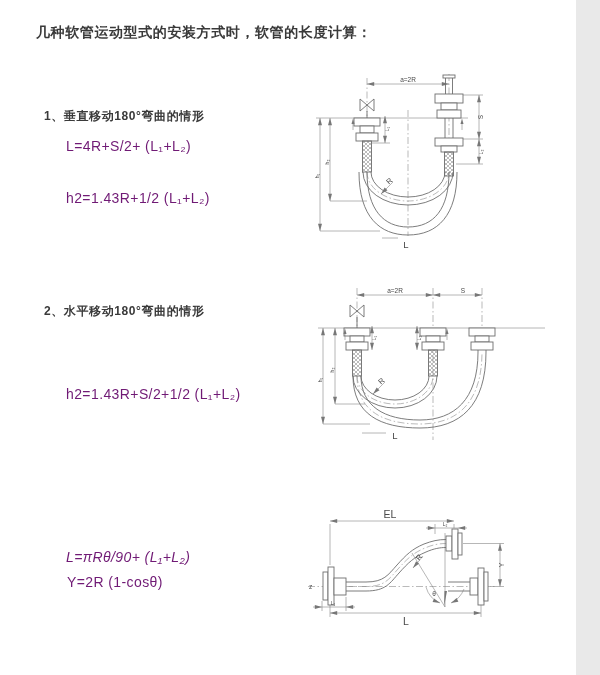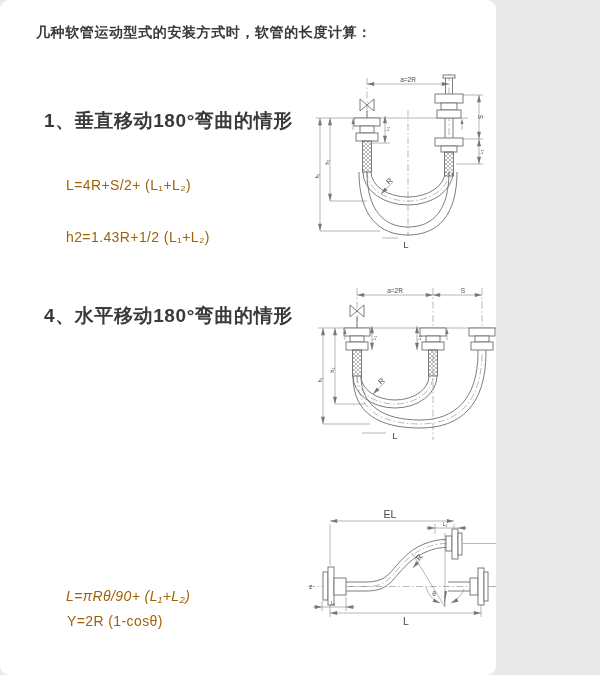--- a/index.html
+++ b/index.html
@@ -1,23 +1,23 @@
 <!DOCTYPE html>
 <html><head>
 <meta charset="utf-8">
 <style>
   html,body{margin:0;padding:0;background:#e9e9e9;}
   .page{
-    position:relative;width:496px;height:675px;background:#ffffff;
+    position:relative;width:576px;height:675px;background:#ffffff;
     font-family:"Liberation Sans","DejaVu Sans",sans-serif;color:#3a3a3a;
-    overflow:hidden;margin:0;border-radius:9px;
+    overflow:hidden;margin:0;
   }
   .title{position:absolute;left:36px;top:24px;font-size:14px;font-weight:700;letter-spacing:.6px;}
-  .sec-h{position:absolute;font-size:19px;font-weight:700;letter-spacing:.6px;}
-  .formula{position:absolute;font-size:14px;color:#a16207;letter-spacing:.4px;font-weight:500;margin-top:39px;}
+  .sec-h{position:absolute;font-size:12px;font-weight:700;letter-spacing:.6px;}
+  .formula{position:absolute;font-size:14px;color:#701a75;letter-spacing:.4px;font-weight:500;}
   .dia{position:absolute;}
   
   .w{stroke:#6e6e6e;stroke-width:.9;fill:none;}          
   .f{fill:#ffffff;stroke:#6e6e6e;stroke-width:.9;}        
   .d{stroke:#7b7b7b;stroke-width:.55;fill:none;}          
   .c{stroke:#8c8c8c;stroke-width:.6;fill:none;stroke-dasharray:7 2.5 1.5 2.5;} 
   .hx1{fill:url(#hp1);stroke:#6e6e6e;stroke-width:.9;}
   .hx2{fill:url(#hp2);stroke:#6e6e6e;stroke-width:.9;}
   text{fill:#4a4a4a;font-family:"Liberation Sans","DejaVu Sans",sans-serif;}
   .t5{font-size:5px;}.t6{font-size:6.5px;}.t7{font-size:7.5px;}.t9{font-size:9.5px;}.t10{font-size:10.5px;}
@@ -27,21 +27,22 @@
 <body>
 
 <div class="page">
 
   <div class="title">几种软管运动型式的安装方式时，软管的长度计算：</div>
 
   <div class="sec-h" style="left:44px;top:108px;">1、垂直移动180°弯曲的情形</div>
   <div class="formula" style="left:66px;top:138px;">L=4R+S/2+ (L₁+L₂)</div>
   <div class="formula" style="left:66px;top:190px;">h2=1.43R+1/2 (L₁+L₂)</div>
 
-  <div class="sec-h" style="left:44px;top:303px;">4、水平移动180°弯曲的情形</div>
+  <div class="sec-h" style="left:44px;top:303px;">2、水平移动180°弯曲的情形</div>
+  <div class="formula" style="left:66px;top:386px;">h2=1.43R+S/2+1/2 (L₁+L₂)</div>
 
   <div class="formula" style="left:66px;top:549px;font-style:italic;">L=πRθ/90+ (L₁+L₂)</div>
   <div class="formula" style="left:67px;top:574px;">Y=2R (1-cosθ)</div>
 
   <svg class="dia" style="left:310px;top:72px;" width="272" height="186" viewBox="0 0 272 186">
     <defs>
       <marker id="m1" viewBox="0 0 10 6" refX="9.5" refY="3" markerWidth="8" markerHeight="5" orient="auto-start-reverse" markerUnits="userSpaceOnUse">
         <path d="M0.5,0.5 L9.5,3 L0.5,5.5 Z" fill="#777"></path>
       </marker>
       <pattern id="hp1" width="4" height="4" patternUnits="userSpaceOnUse">

